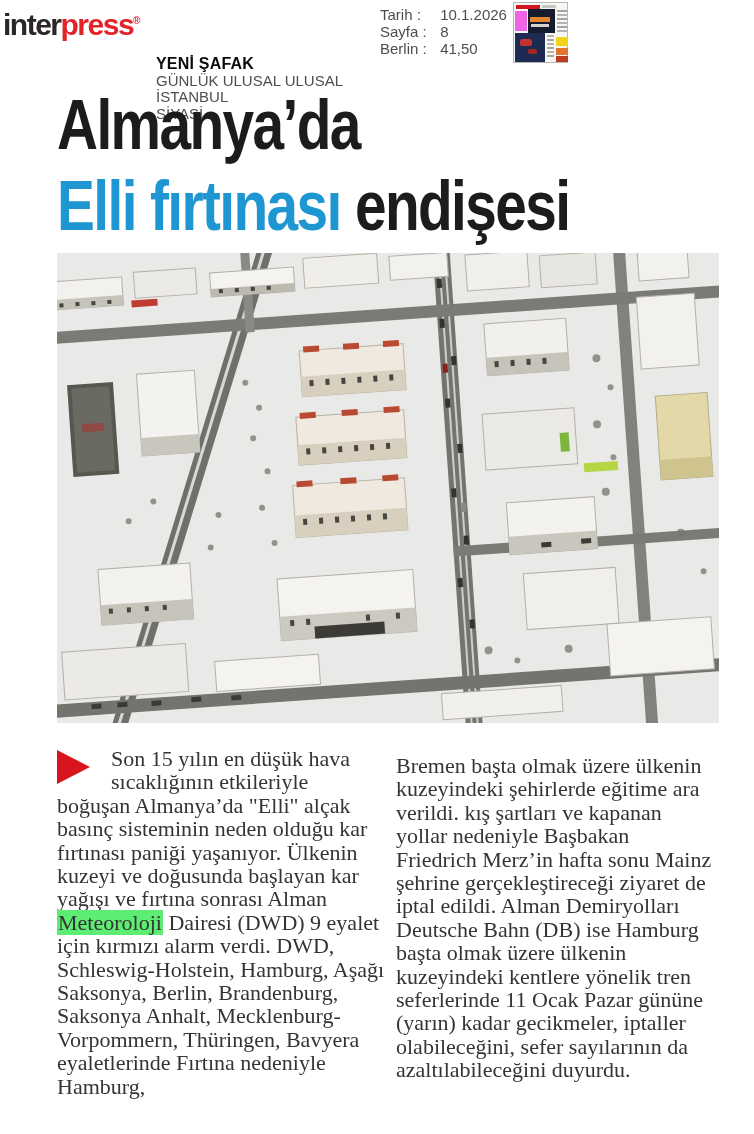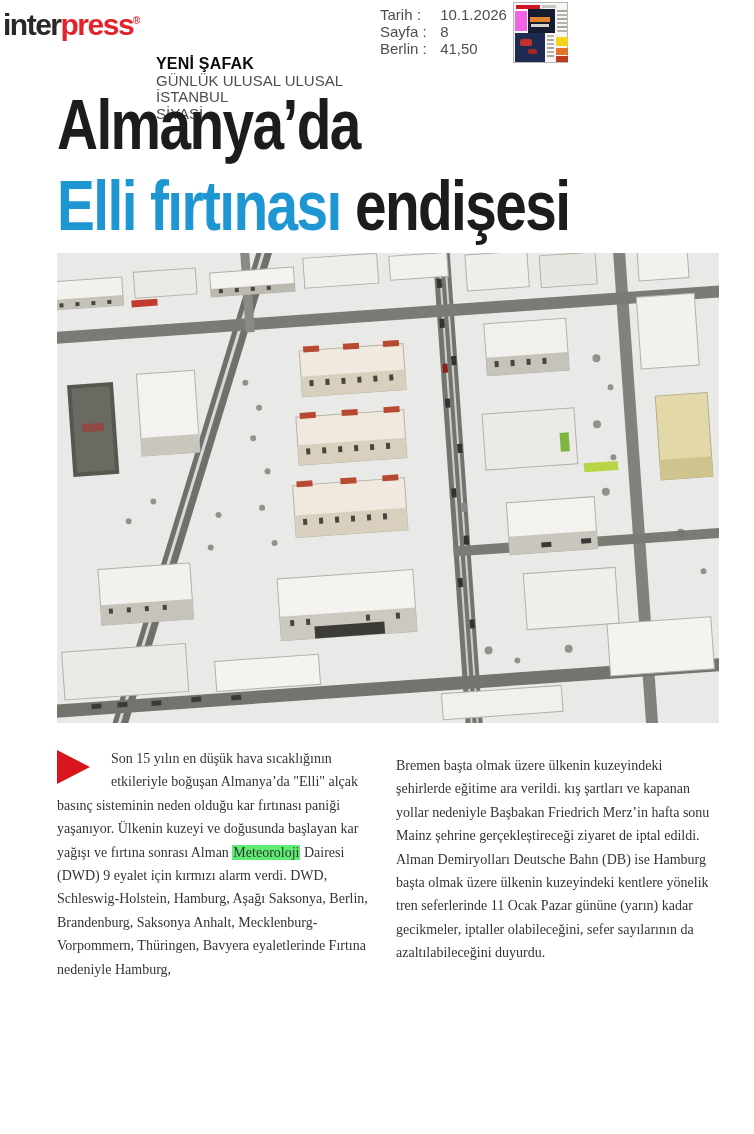--- a/index.html
+++ b/index.html
@@ -52,21 +52,21 @@
     color:#1c1c1a; transform:scaleX(0.80); transform-origin:0 0;
     font-family:"Liberation Sans", sans-serif; white-space:nowrap;
   }
   .headline .hl-blue { color:#1e96d2; }
 
   
   .photo { position:absolute; left:57px; top:253px; width:662px; height:470px; overflow:hidden; background:#e9e9e7; }
   .photo svg { display:block; }
 
   
-  .col { position:absolute; top:747px; font-family:"Liberation Serif", serif; font-size:14px; line-height:23.4px; color:#343434; text-align:left; }
+  .col { position:absolute; top:747px; font-family:"Liberation Serif", serif; font-size:22px; line-height:23.4px; color:#343434; text-align:left; }
   .col-left  { left:57px;  width:328px; }
   .col-right { left:396px; width:316px;margin-top:7px; }
   .lead-triangle {
     float:left; width:33px; height:34px; margin:3px 21px 9px 0;
     background:#d8141c; clip-path:polygon(0 0, 100% 50%, 0 100%);
   }
   .hl-green { background:#5ced72; padding:0 1px; }
 </style>
 </head>
 <body>

